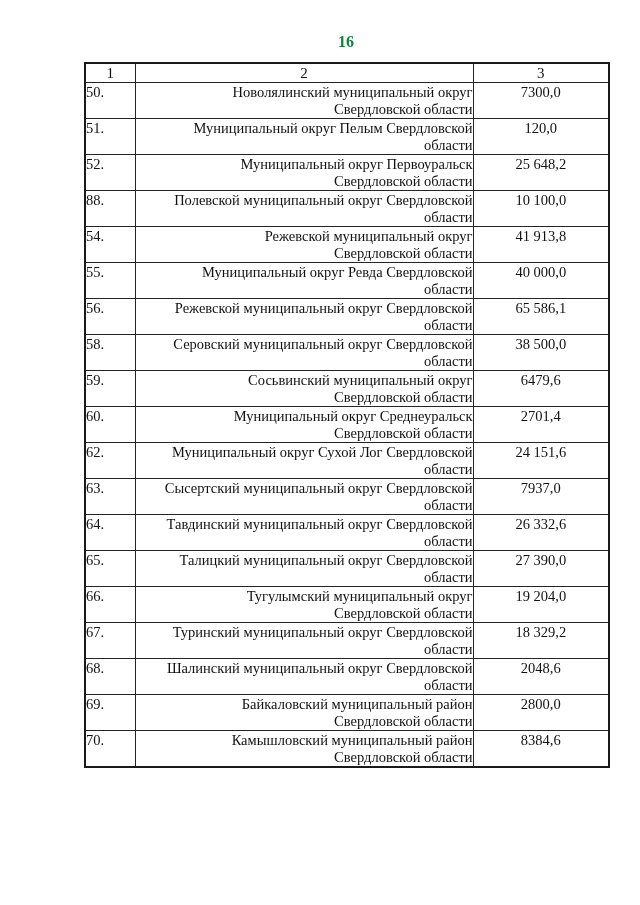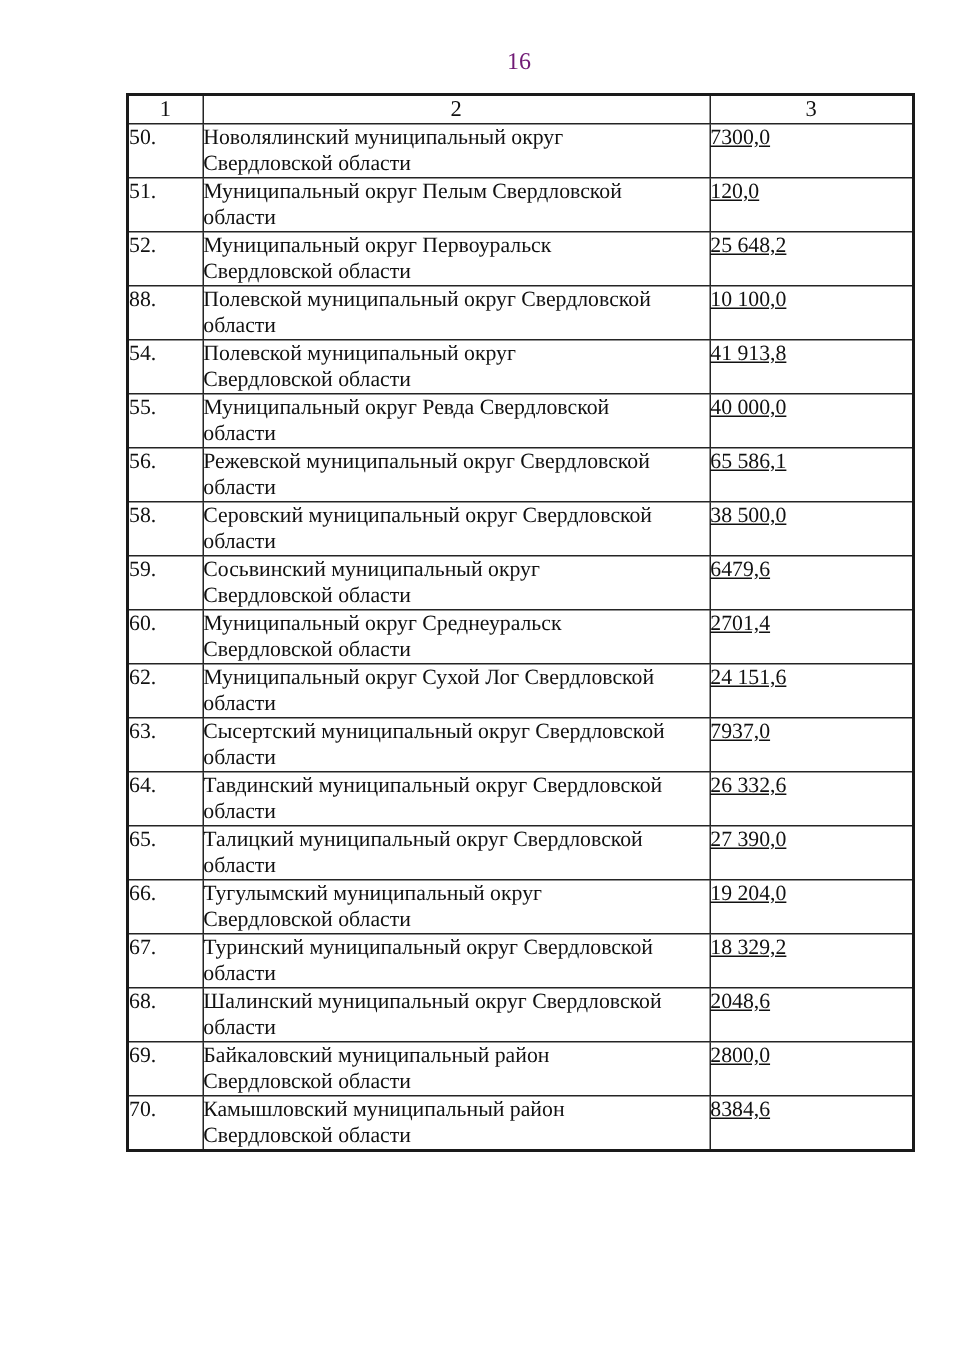--- a/index.html
+++ b/index.html
@@ -16,21 +16,22 @@
     color: #111111;
     overflow: hidden;
   }
   .page-number {
     position: absolute;
     top: 33px;
     left: 84px;
     width: 524px;
     text-align: center;
     font-size: 16px;
-    color: #701a75;
+    color: #15803d;
+    font-weight: bold;
   }
   table.doc-table {
     position: absolute;
     top: 62px;
     left: 84px;
     width: 524px;
     border-collapse: collapse;
     table-layout: fixed;
     font-size: 14.5px;
   }
@@ -53,27 +54,27 @@
     padding-top: 1px;
   }
   table.doc-table td {
     height: 33px;
     line-height: 17px;
     padding-top: 1px;
   }
   td.cell-num {
   }
   td.cell-name {
-    text-align: left;
+    text-align: right;
     padding-left: 8px;
     padding-right: 4px;
     white-space: pre-line;
   }
   td.cell-value {
-    text-decoration: underline;
+    text-align: center;
   }
 </style>
 </head>
 <body>
 
 <div class="page">
 
   <div class="page-number">16</div>
 
   <table class="doc-table">
@@ -113,21 +114,21 @@
 
     <tr>
       <td class="cell-num">88.</td>
       <td class="cell-name">Полевской муниципальный округ Свердловской
 области</td>
       <td class="cell-value">10 100,0</td>
     </tr>
 
     <tr>
       <td class="cell-num">54.</td>
-      <td class="cell-name">Полевской муниципальный округ
+      <td class="cell-name">Режевской муниципальный округ
 Свердловской области</td>
       <td class="cell-value">41 913,8</td>
     </tr>
 
     <tr>
       <td class="cell-num">55.</td>
       <td class="cell-name">Муниципальный округ Ревда Свердловской
 области</td>
       <td class="cell-value">40 000,0</td>
     </tr>

